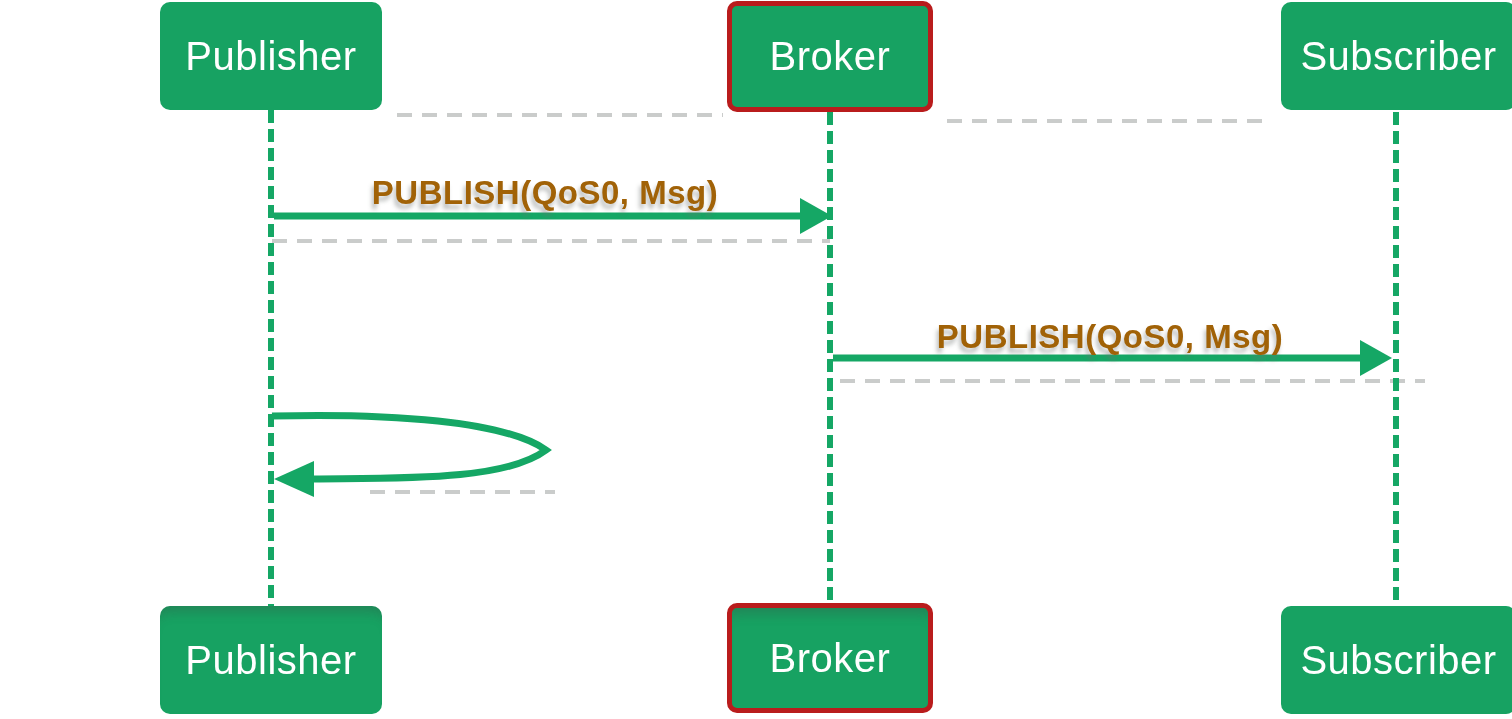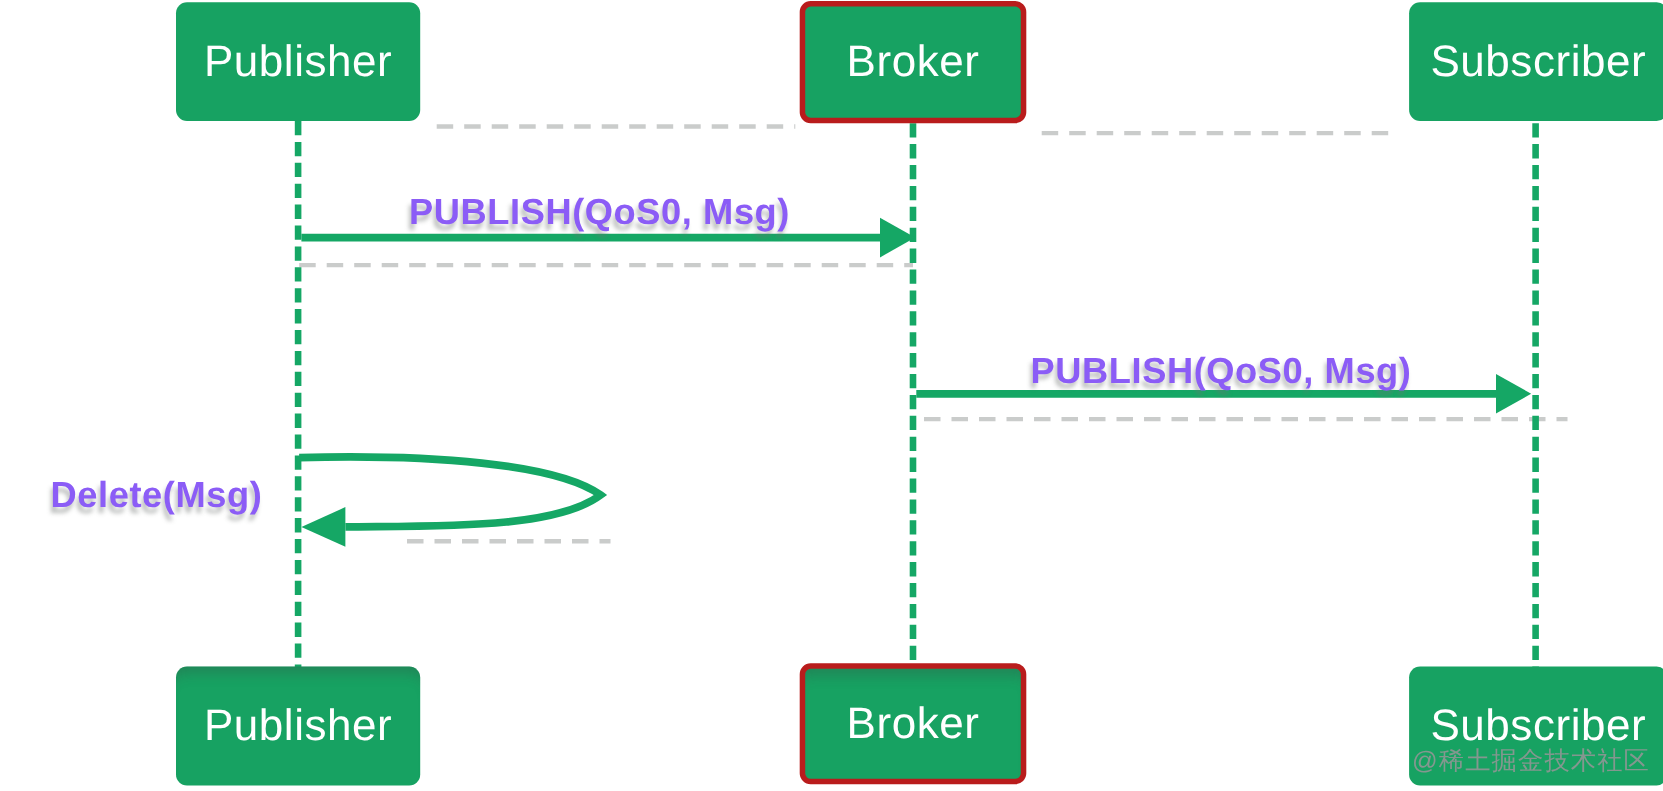--- a/index.html
+++ b/index.html
@@ -41,21 +41,21 @@
   .box.top-broker        { left: 727px;  top: 1px;   width: 206px; height: 111px; }
   .box.top-subscriber    { left: 1281px; top: 2px;   width: 235px; height: 108px; }
   .box.bottom-publisher  { left: 160px;  top: 606px; width: 222px; height: 108px; }
   .box.bottom-broker     { left: 727px;  top: 603px; width: 206px; height: 110px; }
   .box.bottom-subscriber { left: 1281px; top: 606px; width: 235px; height: 108px; }
 
   
   .msg-label {
     position: absolute;
     z-index: 3;
-    color: #8b5cf6;
+    color: #a16207;
     font-size: 33px;
     font-weight: 700;
     letter-spacing: 0.5px;
     white-space: nowrap;
     text-shadow: -2px 5px 4px rgba(110,115,112,0.45);
   }
   .msg-label.msg-1 { left: 360px; top: 174px; width: 370px; text-align: center; }
   .msg-label.msg-2 { left: 925px; top: 318px; width: 370px; text-align: center; }
   .msg-label.msg-3 { left: 46px;  top: 431px; width: 210px; text-align: left; }
 
@@ -124,17 +124,15 @@
   </div>
   <div class="box bottom-broker highlighted shadow-band">
     <span>Broker</span>
   </div>
   <div class="box bottom-subscriber">
     <span>Subscriber</span>
   </div>
 
   <div class="msg-label msg-1">PUBLISH(QoS0, Msg)</div>
   <div class="msg-label msg-2">PUBLISH(QoS0, Msg)</div>
-  <div class="msg-label msg-3">Delete(Msg)</div>
 
-  <div class="watermark">@稀土掘金技术社区</div>
 
 </div>
 
 </body></html>

